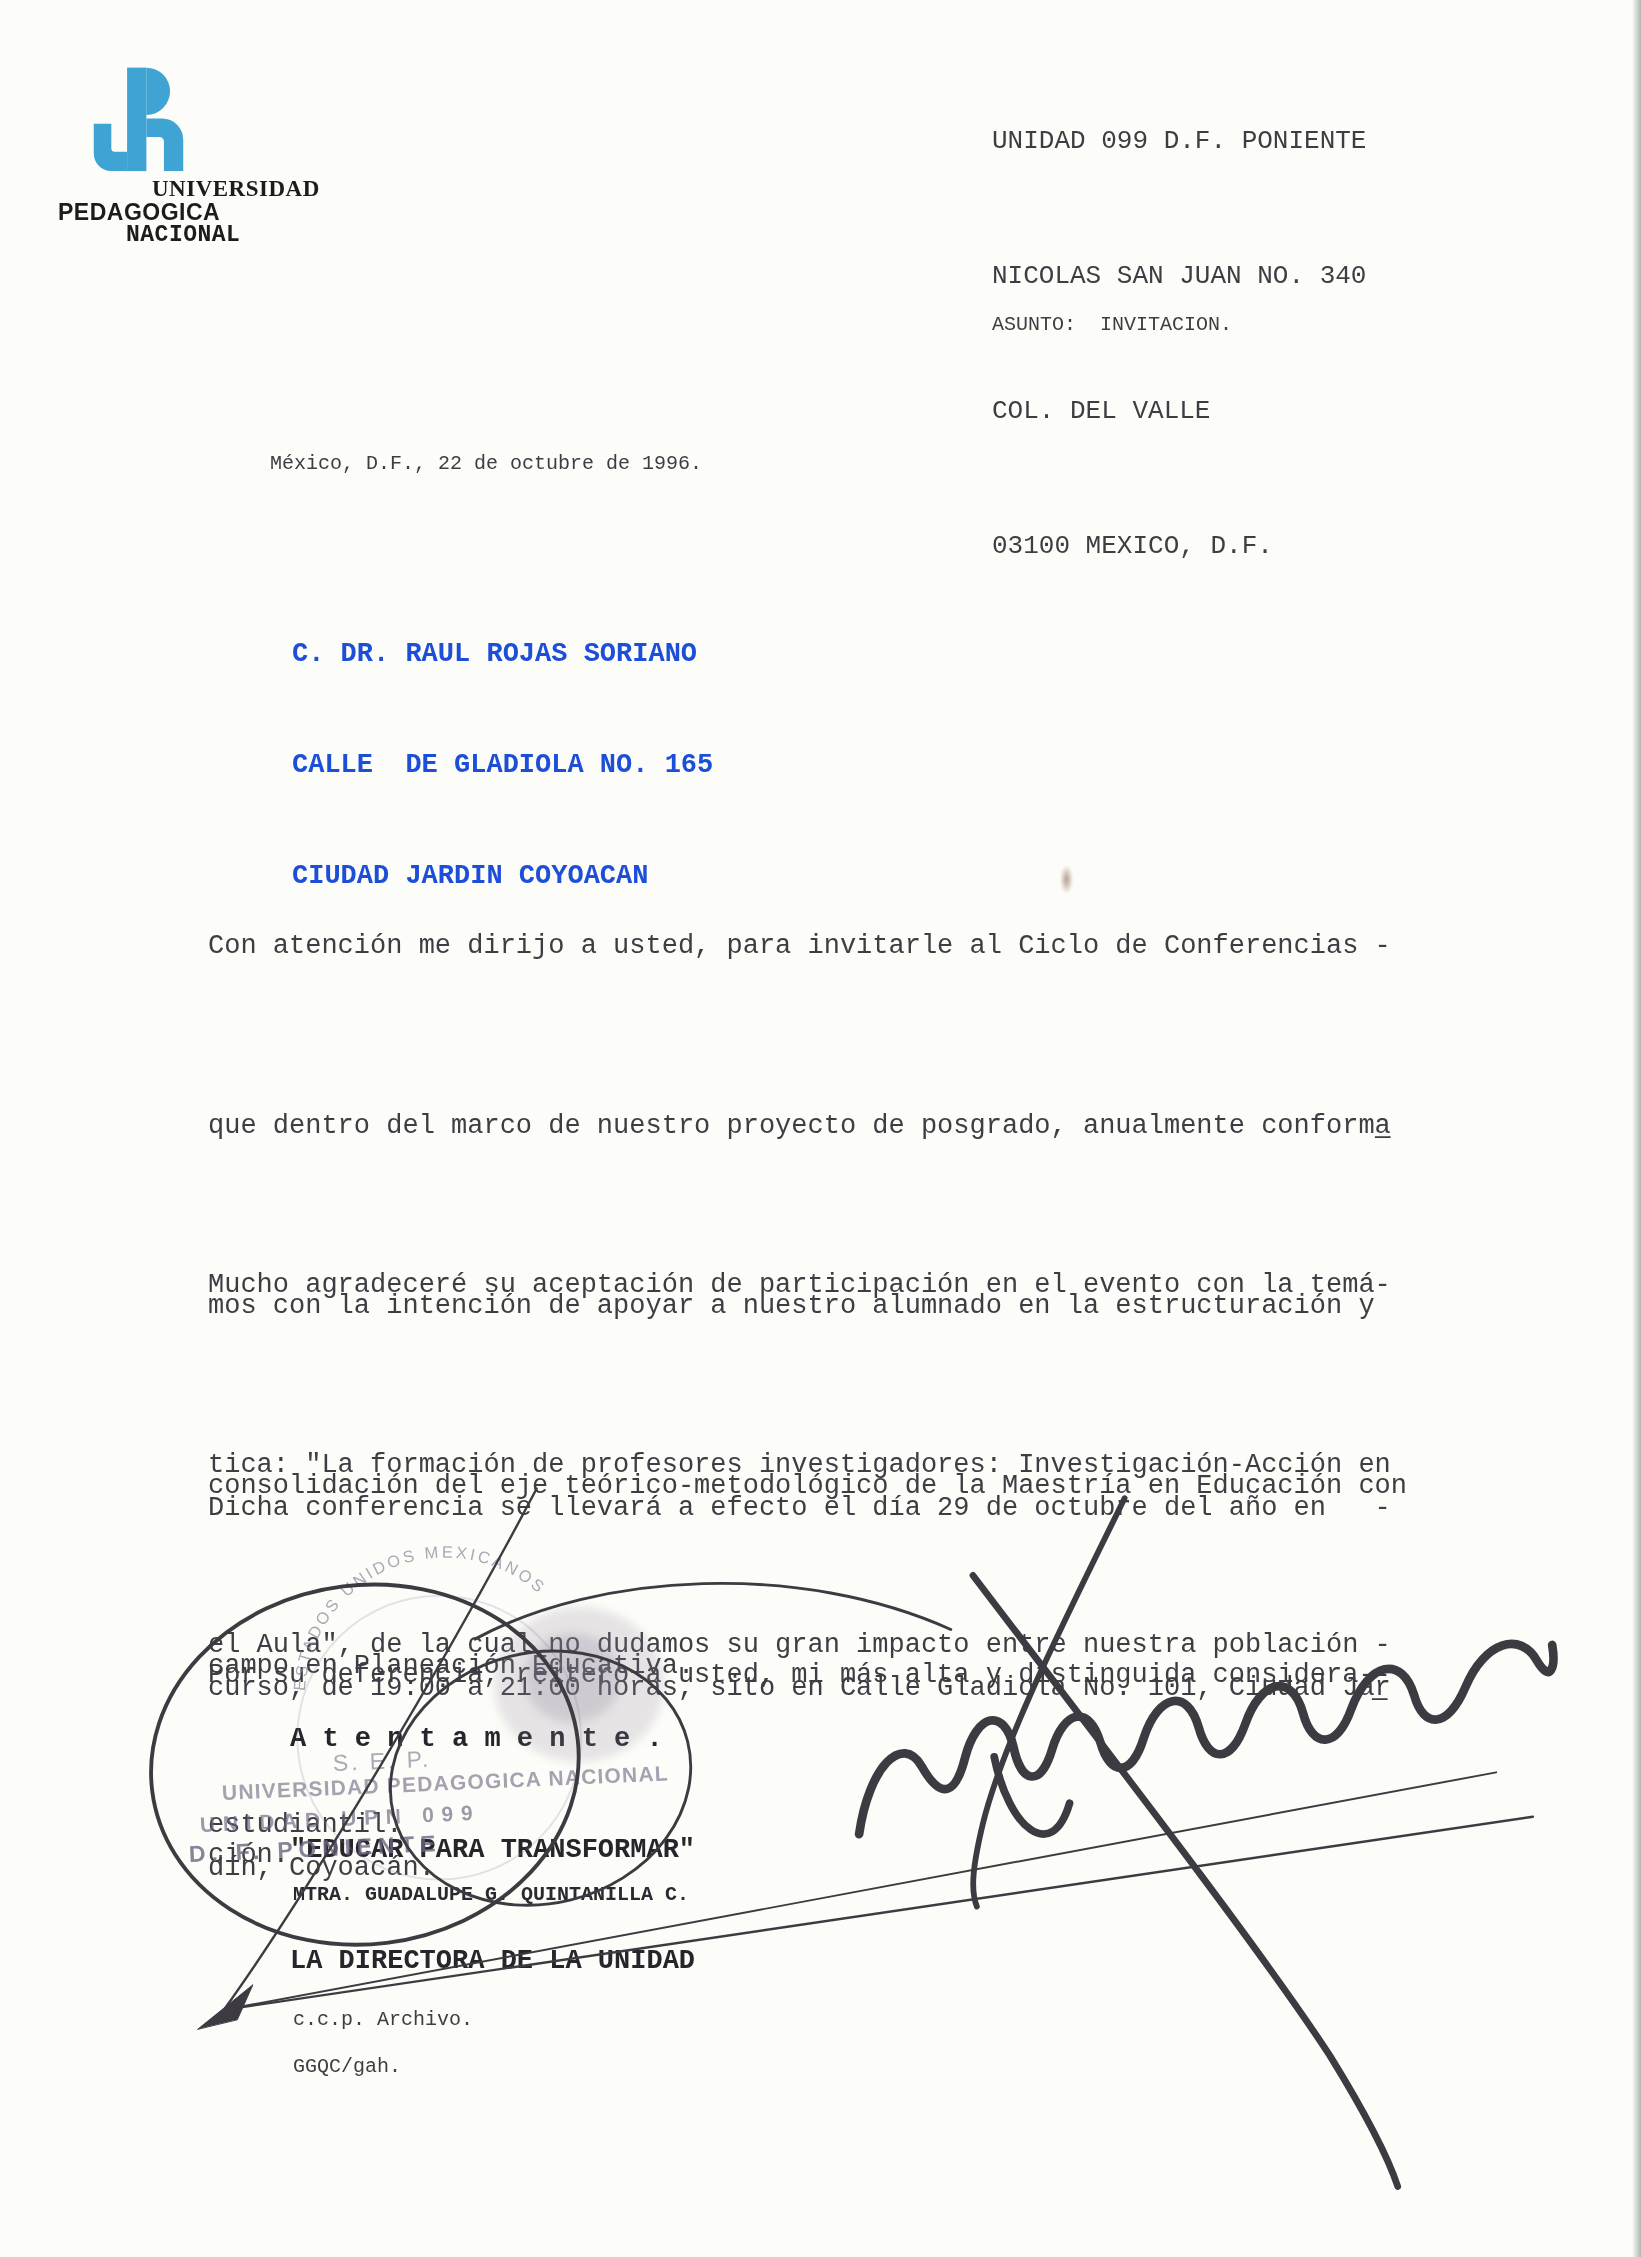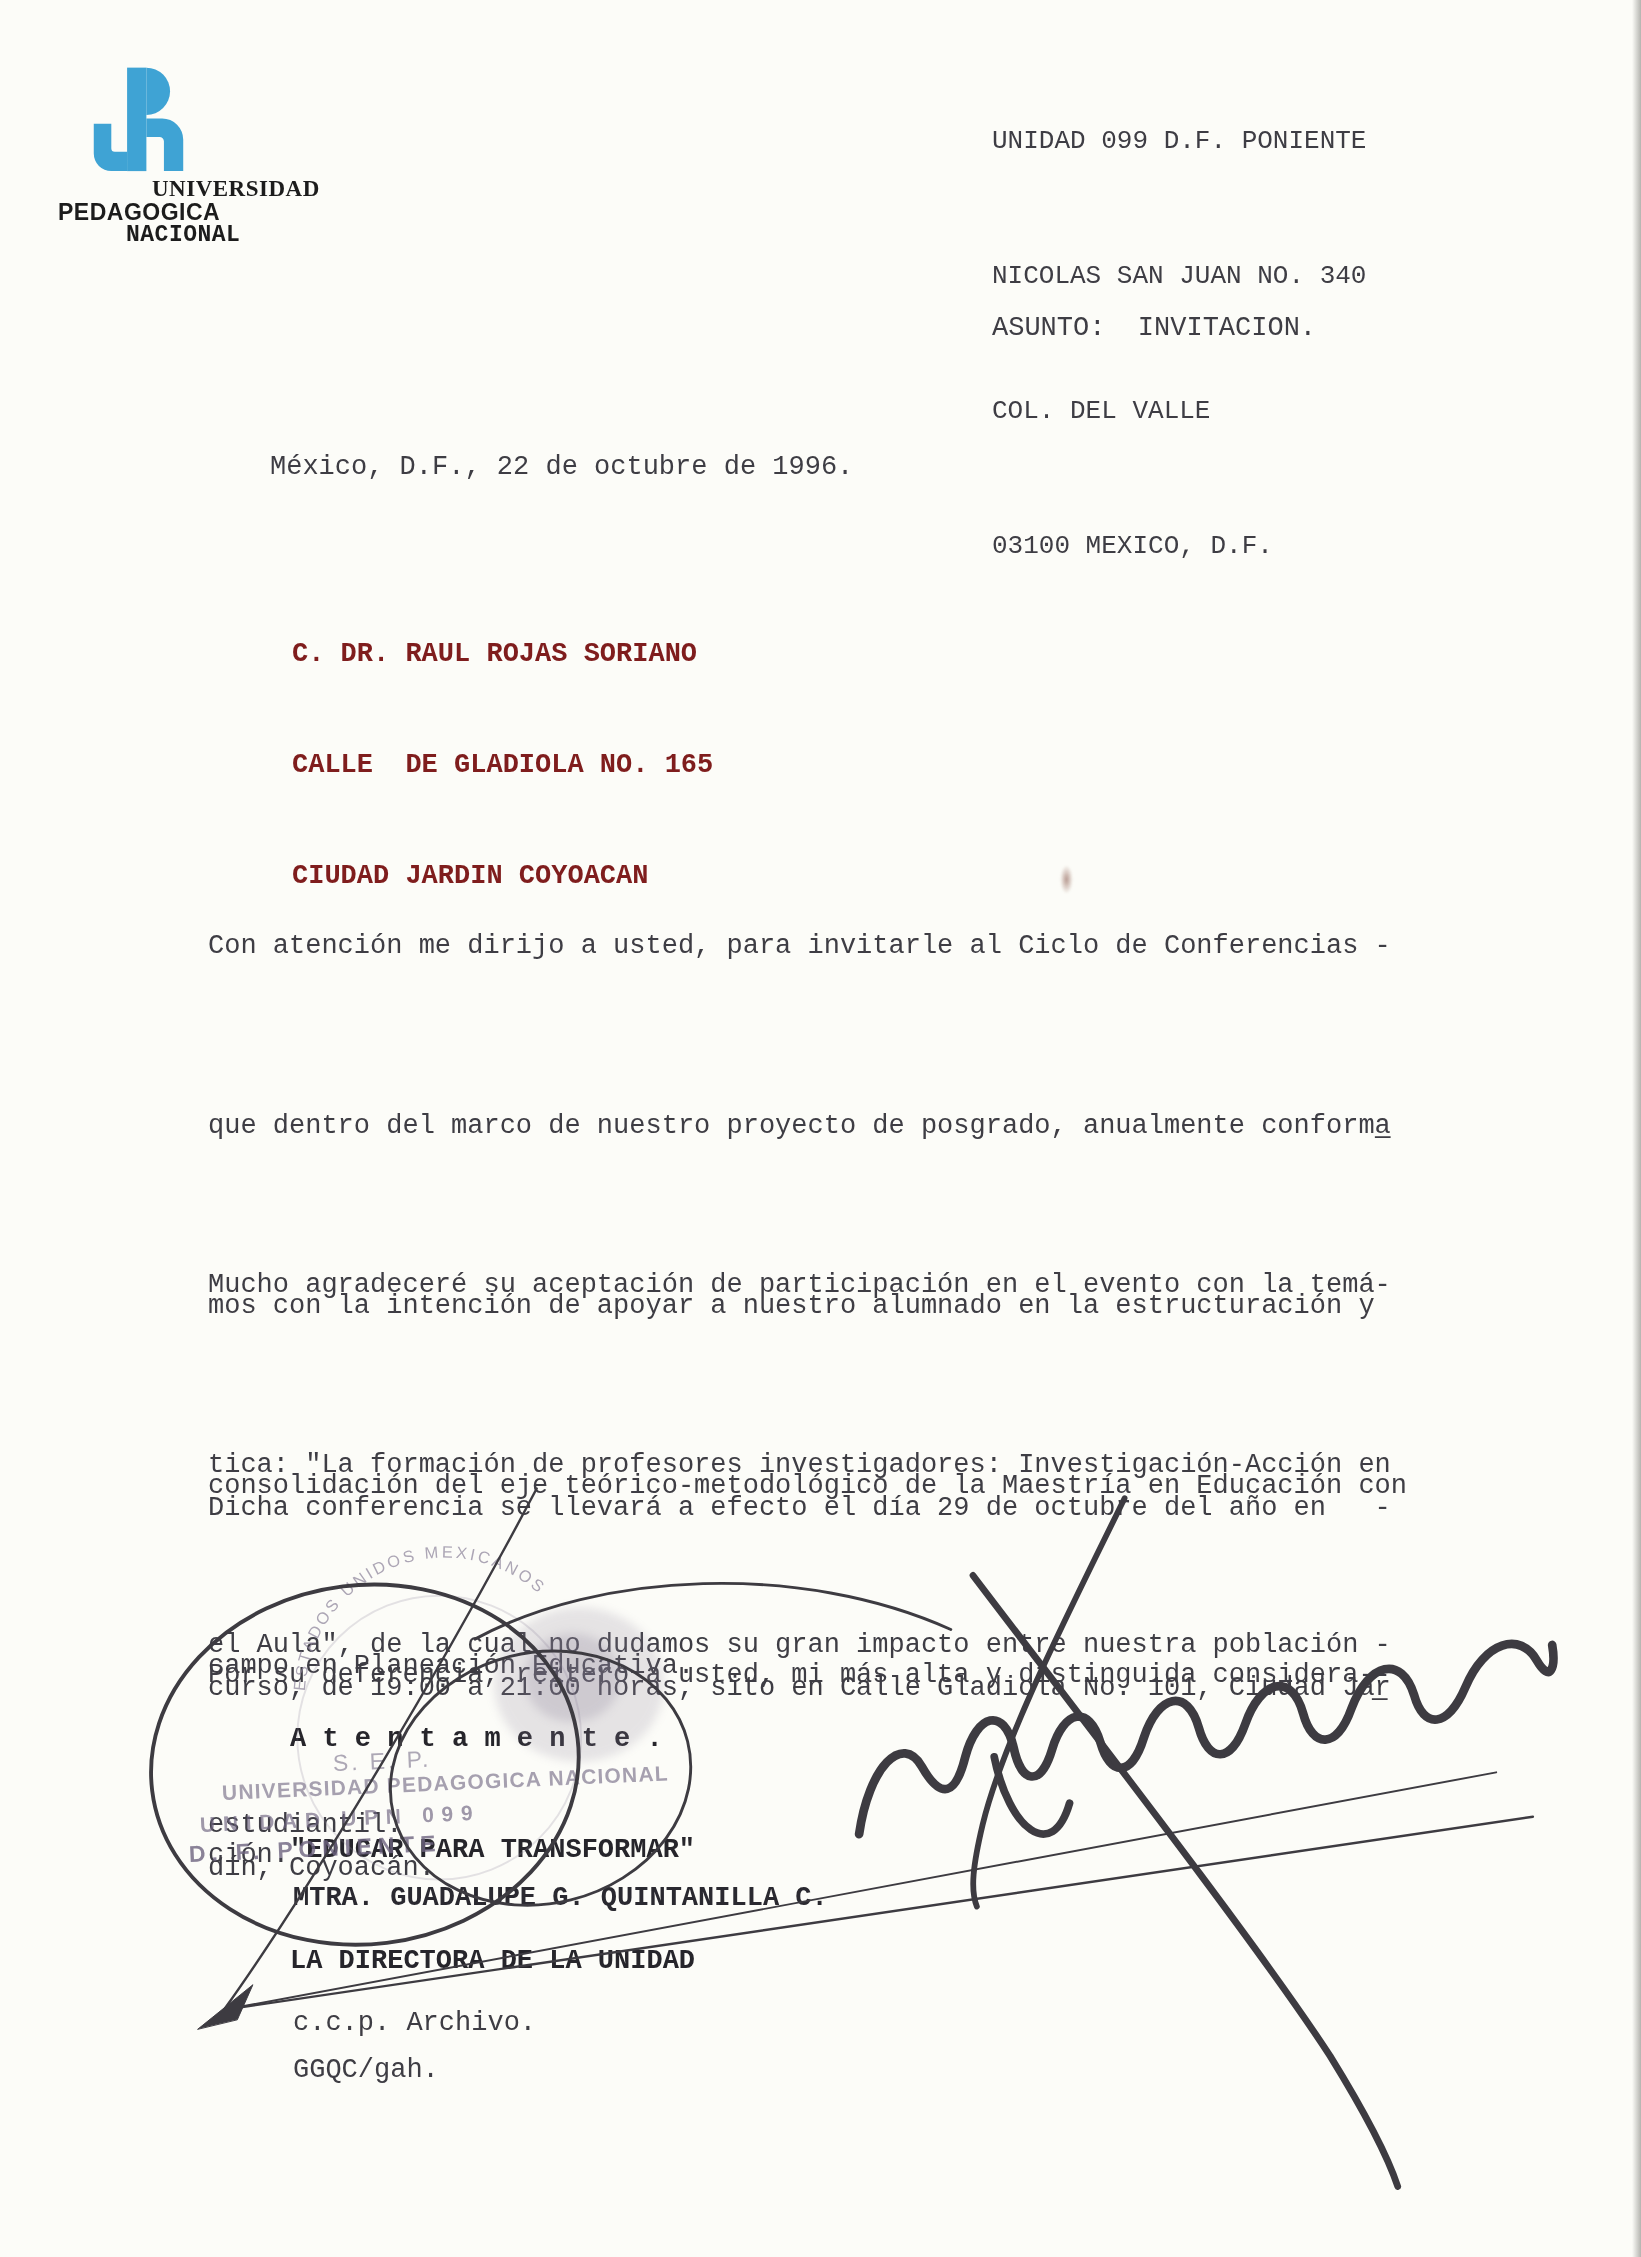--- a/index.html
+++ b/index.html
@@ -5,24 +5,24 @@
   html,body{margin:0;padding:0;background:#8a8a8a;}
   .page{
     position:relative;
     width:1641px;height:2257px;
     margin:0 auto;
     background:#fcfcf8;
     overflow:hidden;
     font-family:"Liberation Mono",monospace;
     color:#3e3d44;
   }
-  .line{position:absolute;white-space:pre;font-size:27px;line-height:1.15;}
+  .line{position:absolute;white-space:pre;font-size:20px;line-height:1.15;}
   .tw-bold{font-weight:700;color:#2a2930;}
   .hdr-block{position:absolute;left:992px;top:29px;font-size:26px;line-height:45px;white-space:pre;}
-  .recip-block{position:absolute;left:292px;top:562px;font-size:27px;line-height:37px;white-space:pre;font-weight:700;color:#7f1d1d;}
+  .recip-block{position:absolute;left:292px;top:562px;font-size:27px;line-height:37px;white-space:pre;font-weight:700;color:#1d4ed8;}
   .para{position:absolute;left:208px;font-size:27px;line-height:60px;white-space:pre;}
   .para.p1{top:796px;}
   .para.p2{top:1135px;}
   .para.p3{top:1358px;}
   .para.close{top:1525px;}
   .sig-block{position:absolute;left:290px;top:1647px;font-size:27px;line-height:37px;white-space:pre;font-weight:700;color:#26252b;}
   .stamp-line{position:absolute;font-family:"Liberation Sans",sans-serif;white-space:pre;transform:rotate(-2.5deg);transform-origin:left center;}
   .stamp-sep{left:333px;top:1750px;font-size:23px;letter-spacing:2.9px;opacity:.55;}
   .stamp-univ{left:222px;top:1781px;font-size:21px;font-weight:700;letter-spacing:1.2px;opacity:.6;}
   .stamp-unit{left:200px;top:1813px;font-size:21px;font-weight:700;letter-spacing:7.7px;opacity:.65;}

